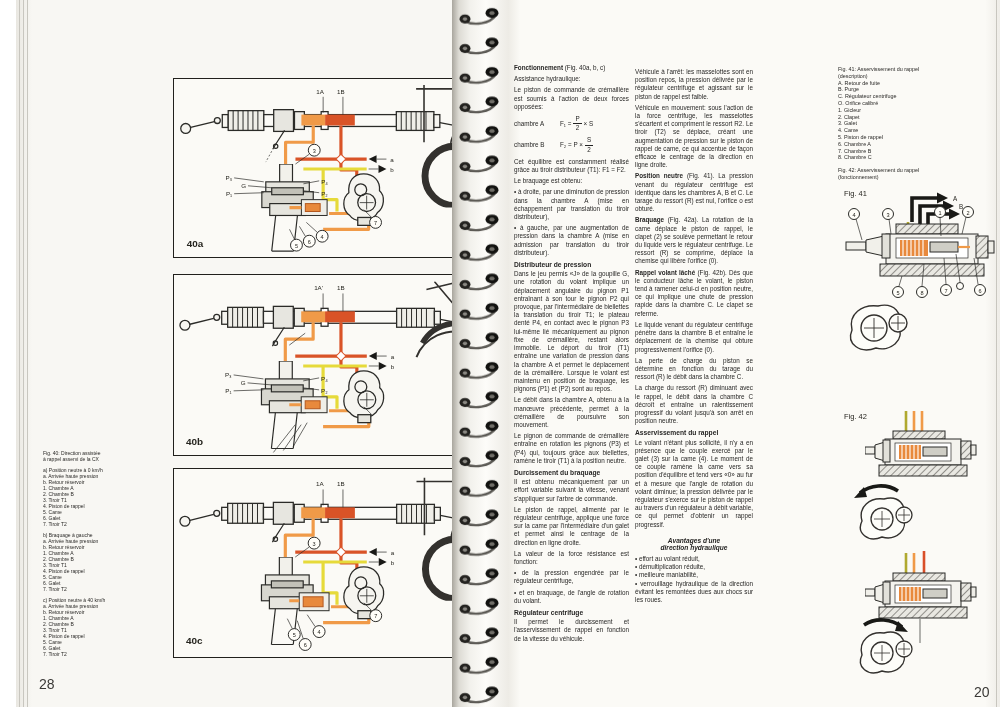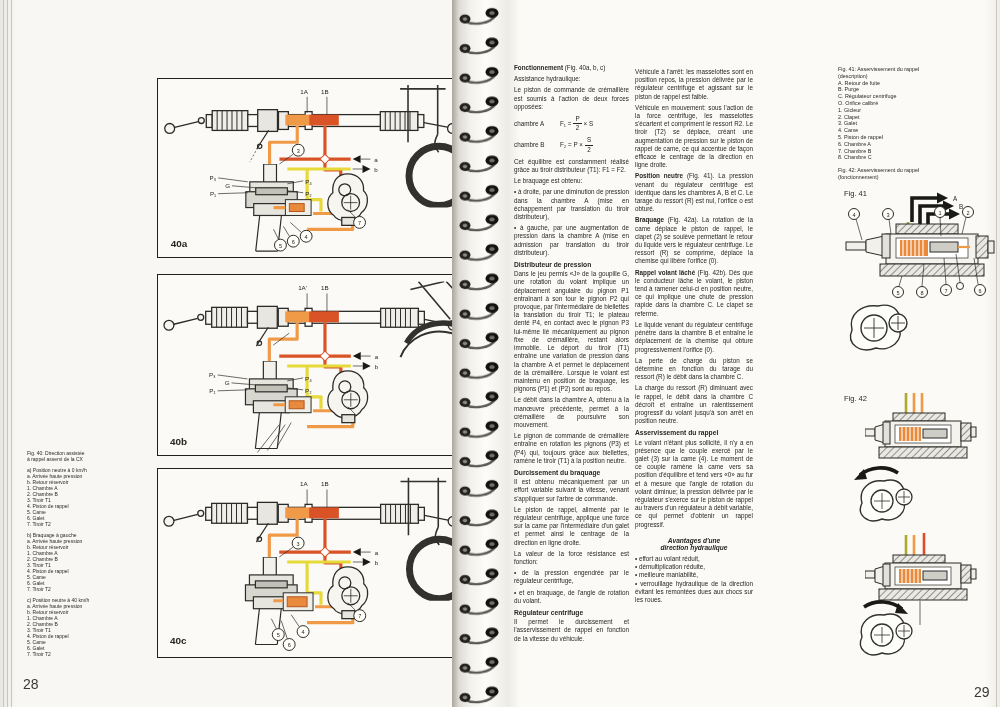--- a/index.html
+++ b/index.html
@@ -1,18 +1,18 @@
 <!DOCTYPE html>
 <html><head>
 <meta charset="utf-8">
 <style>
   html,body{margin:0;padding:0;background:#d8d6d0;font-family:"Liberation Sans",sans-serif;}
   .spread{position:relative;width:1000px;height:707px;background:#fff;overflow:hidden;}
   .page{position:absolute;top:0;height:707px;}
-  .page-left{left:0;width:540px;background:linear-gradient(90deg,#e9e7e1 0,#f8f7f3 16px,#f8f7f3 94%,#dedcd5 100%);}
+  .page-left{left:16px;width:540px;background:linear-gradient(90deg,#e9e7e1 0,#f8f7f3 16px,#f8f7f3 94%,#dedcd5 100%);}
   .page-right{left:508px;width:492px;background:linear-gradient(90deg,#edebe5 0,#fbfaf6 12px,#fbfaf6 97%,#eeece7 100%);}
   .binding{position:absolute;left:452px;top:0;width:58px;height:707px;background:linear-gradient(90deg,#a9a69e 0,#dddbd4 7px,#f2f1ec 18px,#fdfcf9 34px,#eceae4 100%);}
   .edge{position:absolute;top:0;height:707px;width:1px;background:#c8c6bf;}
   .dbox{position:absolute;left:157px;width:326px;border:1.6px solid #21201c;background:#fbfaf6;box-sizing:border-box;}
   .dbox svg{display:block;width:100%;height:100%;}
   .dbox1{top:78px;height:180px}.dbox2{top:274px;height:182px}.dbox3{top:468px;height:190px}
   .fig40cap{position:absolute;left:27px;top:450px;width:122px;font-size:5px;line-height:6px;color:#2a2927;}
   .cap-sec{margin-top:5px;}
   .pno{position:absolute;font-size:14px;color:#3a3936;}
   .rcol{position:absolute;font-size:6.3px;line-height:8.2px;text-align:justify;color:#272625;}
@@ -480,21 +480,21 @@
         <g>
           <path d="M12,146 C8,130 22,120 38,122 C54,118 64,130 58,142 C66,156 50,168 36,164 C20,170 6,160 12,146 Z" fill="#fdfdf9" stroke="#33312e" stroke-width="1.4"></path>
           <circle cx="34" cy="144" r="13" fill="#fdfdf9" stroke="#33312e" stroke-width="1.4"></circle>
             <path d="M34,134 V154 M24,144 H44" stroke="#33312e" stroke-width="0.9"></path>
           <circle cx="58" cy="139" r="9" fill="#fdfdf9" stroke="#33312e" stroke-width="1.4"></circle>
             <path d="M58,132 V146 M51,139 H65" stroke="#33312e" stroke-width="0.9"></path>
         </g>
       </svg>
     </div>
 
-    <div class="figwrap" style="left:332px;top:385px;width:160px;height:300px">
+    <div class="figwrap" style="left:332px;top:403px;width:160px;height:300px">
       <svg viewBox="0 0 160 300">
         <text class="figlab" x="4" y="16">Fig. 42</text>
         <path d="M66,8 V42" class="ol" stroke-width="2.6" fill="none"></path>
         <path d="M74,8 V44 M82,8 V46" class="o" stroke-width="2.6" fill="none"></path>
         <use href="#sym-sec" x="25" y="20" width="112" height="62"></use>
         <g>
           <path d="M22,118 C18,104 30,94 44,96 C58,92 68,102 62,114 C70,126 56,138 42,134 C28,140 16,130 22,118 Z" fill="#fdfdf9" stroke="#33312e" stroke-width="1.4"></path>
           <circle cx="42" cy="116" r="11" fill="#fdfdf9" stroke="#33312e" stroke-width="1.3"></circle>
             <path d="M42,108 V124 M34,116 H50" stroke="#33312e" stroke-width="0.8"></path>
           <circle cx="64" cy="112" r="8" fill="#fdfdf9" stroke="#33312e" stroke-width="1.3"></circle>
@@ -513,15 +513,15 @@
           <circle cx="42" cy="250" r="11" fill="#fdfdf9" stroke="#33312e" stroke-width="1.3"></circle>
             <path d="M42,242 V258 M34,250 H50" stroke="#33312e" stroke-width="0.8"></path>
           <circle cx="64" cy="246" r="8" fill="#fdfdf9" stroke="#33312e" stroke-width="1.3"></circle>
             <path d="M64,240 V252 M58,246 H70" stroke="#33312e" stroke-width="0.8"></path>
           <path d="M24,222 C36,214 52,216 62,224" class="arrblk"></path>
             <polygon class="ah" points="68,229 58,218 55,228"></polygon>
         </g>
       </svg>
     </div>
 
-    <div class="pno" style="left:466px;top:684px">29</div>
+    <div class="pno" style="left:466px;top:684px">20</div>
   </div>
 </div>
 
 </body></html>

